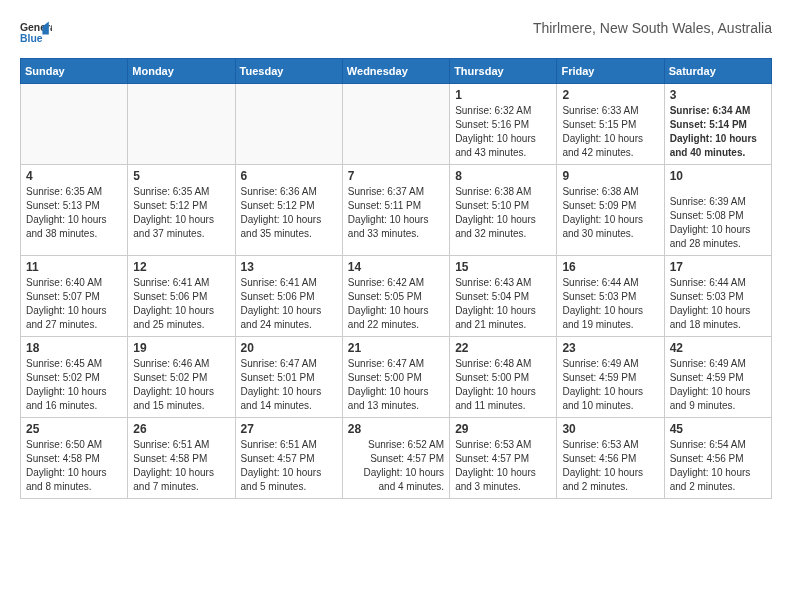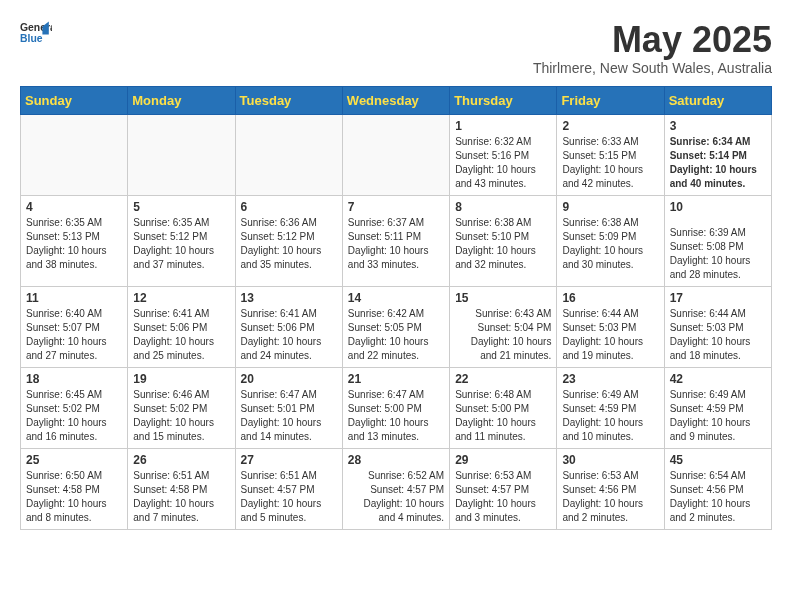--- a/index.html
+++ b/index.html
@@ -40,22 +40,22 @@
       font-size: 14px;
       color: #555;
     }
     .calendar {
       width: 100%;
       border-collapse: collapse;
       border: 1px solid #ccc;
     }
     .calendar th {
       background-color: #2672b8;
-      color: #fde047;
-      font-size: 13px;
+      color: #ffffff;
+      font-size: 11px;
       font-weight: bold;
       padding: 6px 4px;
       text-align: left;
       border: 1px solid #1a5fa8;
     }
     .calendar td {
       border: 1px solid #ccc;
       vertical-align: top;
       padding: 4px 5px;
       font-size: 10.5px;
@@ -85,21 +85,20 @@
 <div class="container">
   <div class="header">
     <div class="logo">
       <svg class="logo-icon" viewBox="0 0 40 35" xmlns="http://www.w3.org/2000/svg">
         <text x="0" y="14" font-size="13" font-weight="bold" fill="#333" font-family="Arial">General</text>
         <text x="0" y="28" font-size="13" font-weight="bold" fill="#2672b8" font-family="Arial">Blue</text>
         <polygon points="28,8 36,2 36,18 28,18" fill="#2672b8"></polygon>
       </svg>
     </div>
     <div class="title-block">
-      <div class="month-title">May 2025</div>
       <div class="subtitle">Thirlmere, New South Wales, Australia</div>
     </div>
   </div>
 
   <table class="calendar">
     <thead>
       <tr>
         <th>Sunday</th>
         <th>Monday</th>
         <th>Tuesday</th>
@@ -212,21 +211,21 @@
           </td>
           <td>
             <span class="day-num">14</span>
             <div class="day-info" style="white-space: pre-line;">Sunrise: 6:42 AM
 Sunset: 5:05 PM
 Daylight: 10 hours
 and 22 minutes.</div>
           </td>
           <td>
             <span class="day-num">15</span>
-            <div class="day-info" style="white-space: pre-line; text-align: right;">Sunrise: 6:43 AM
+            <div class="day-info" style="white-space: pre-line;">Sunrise: 6:43 AM
 Sunset: 5:04 PM
 Daylight: 10 hours
 and 21 minutes.</div>
           </td>
           <td>
             <span class="day-num">16</span>
             <div class="day-info" style="white-space: pre-line;">Sunrise: 6:44 AM
 Sunset: 5:03 PM
 Daylight: 10 hours
 and 19 minutes.</div>

